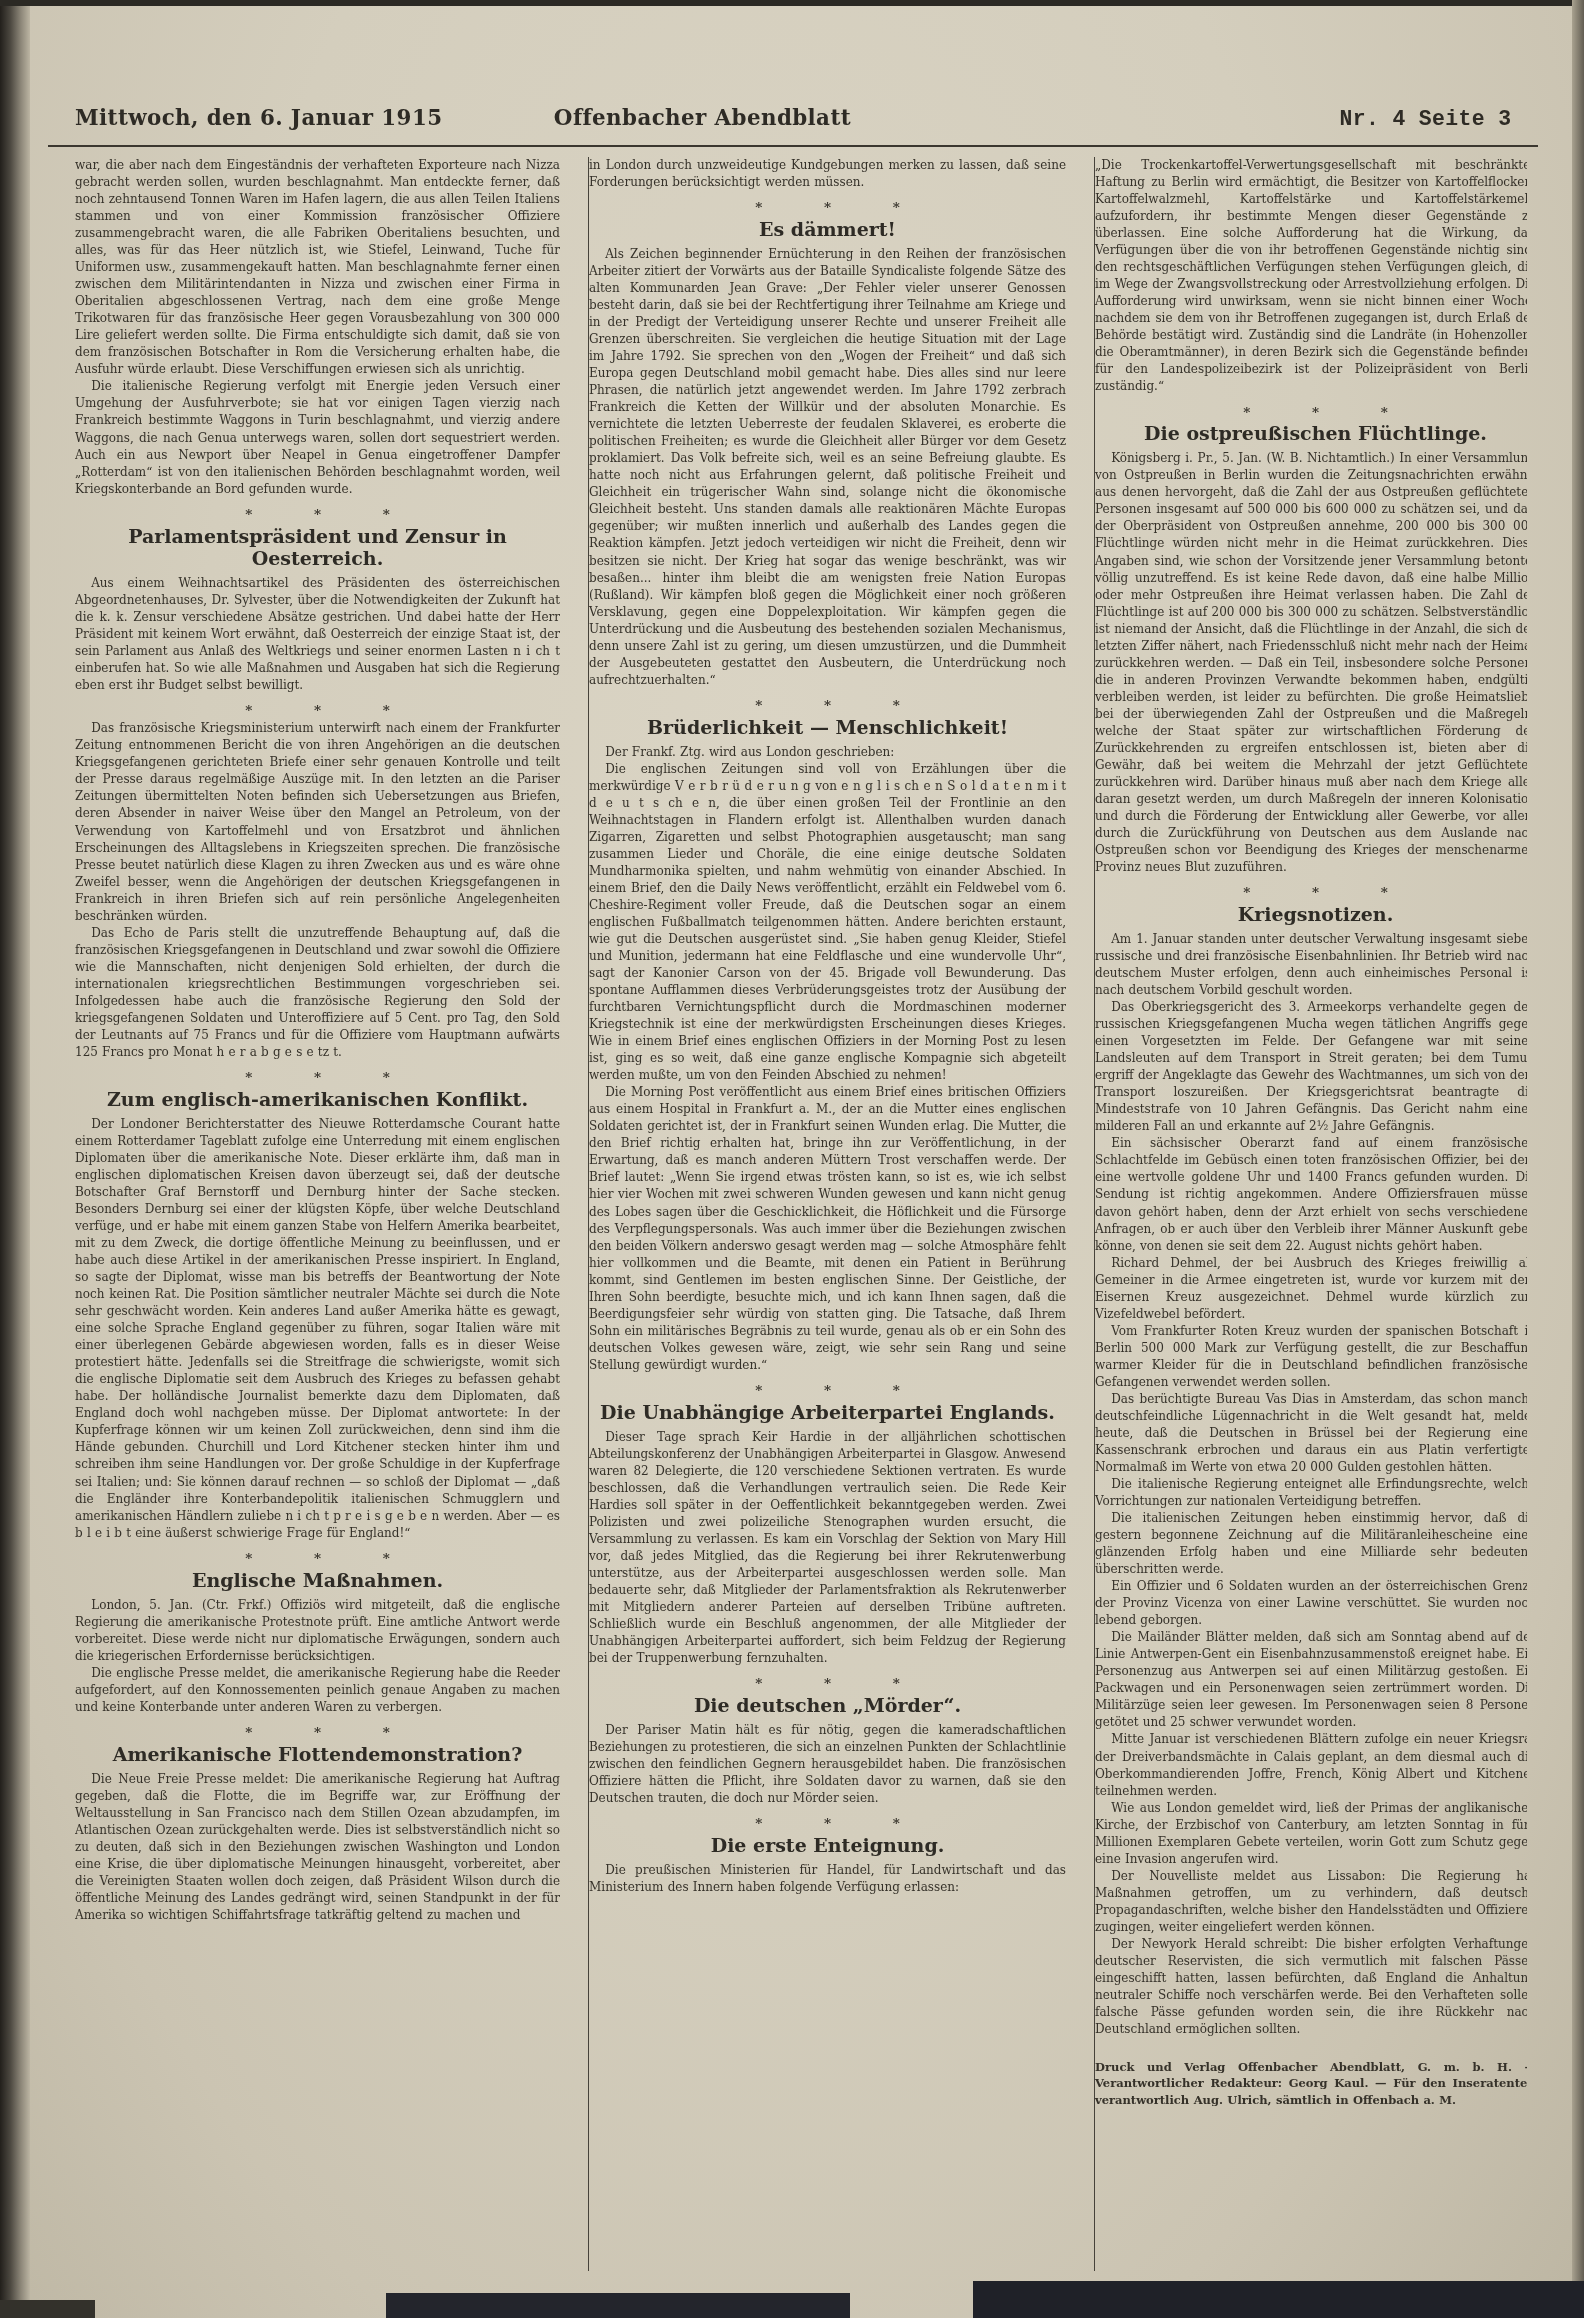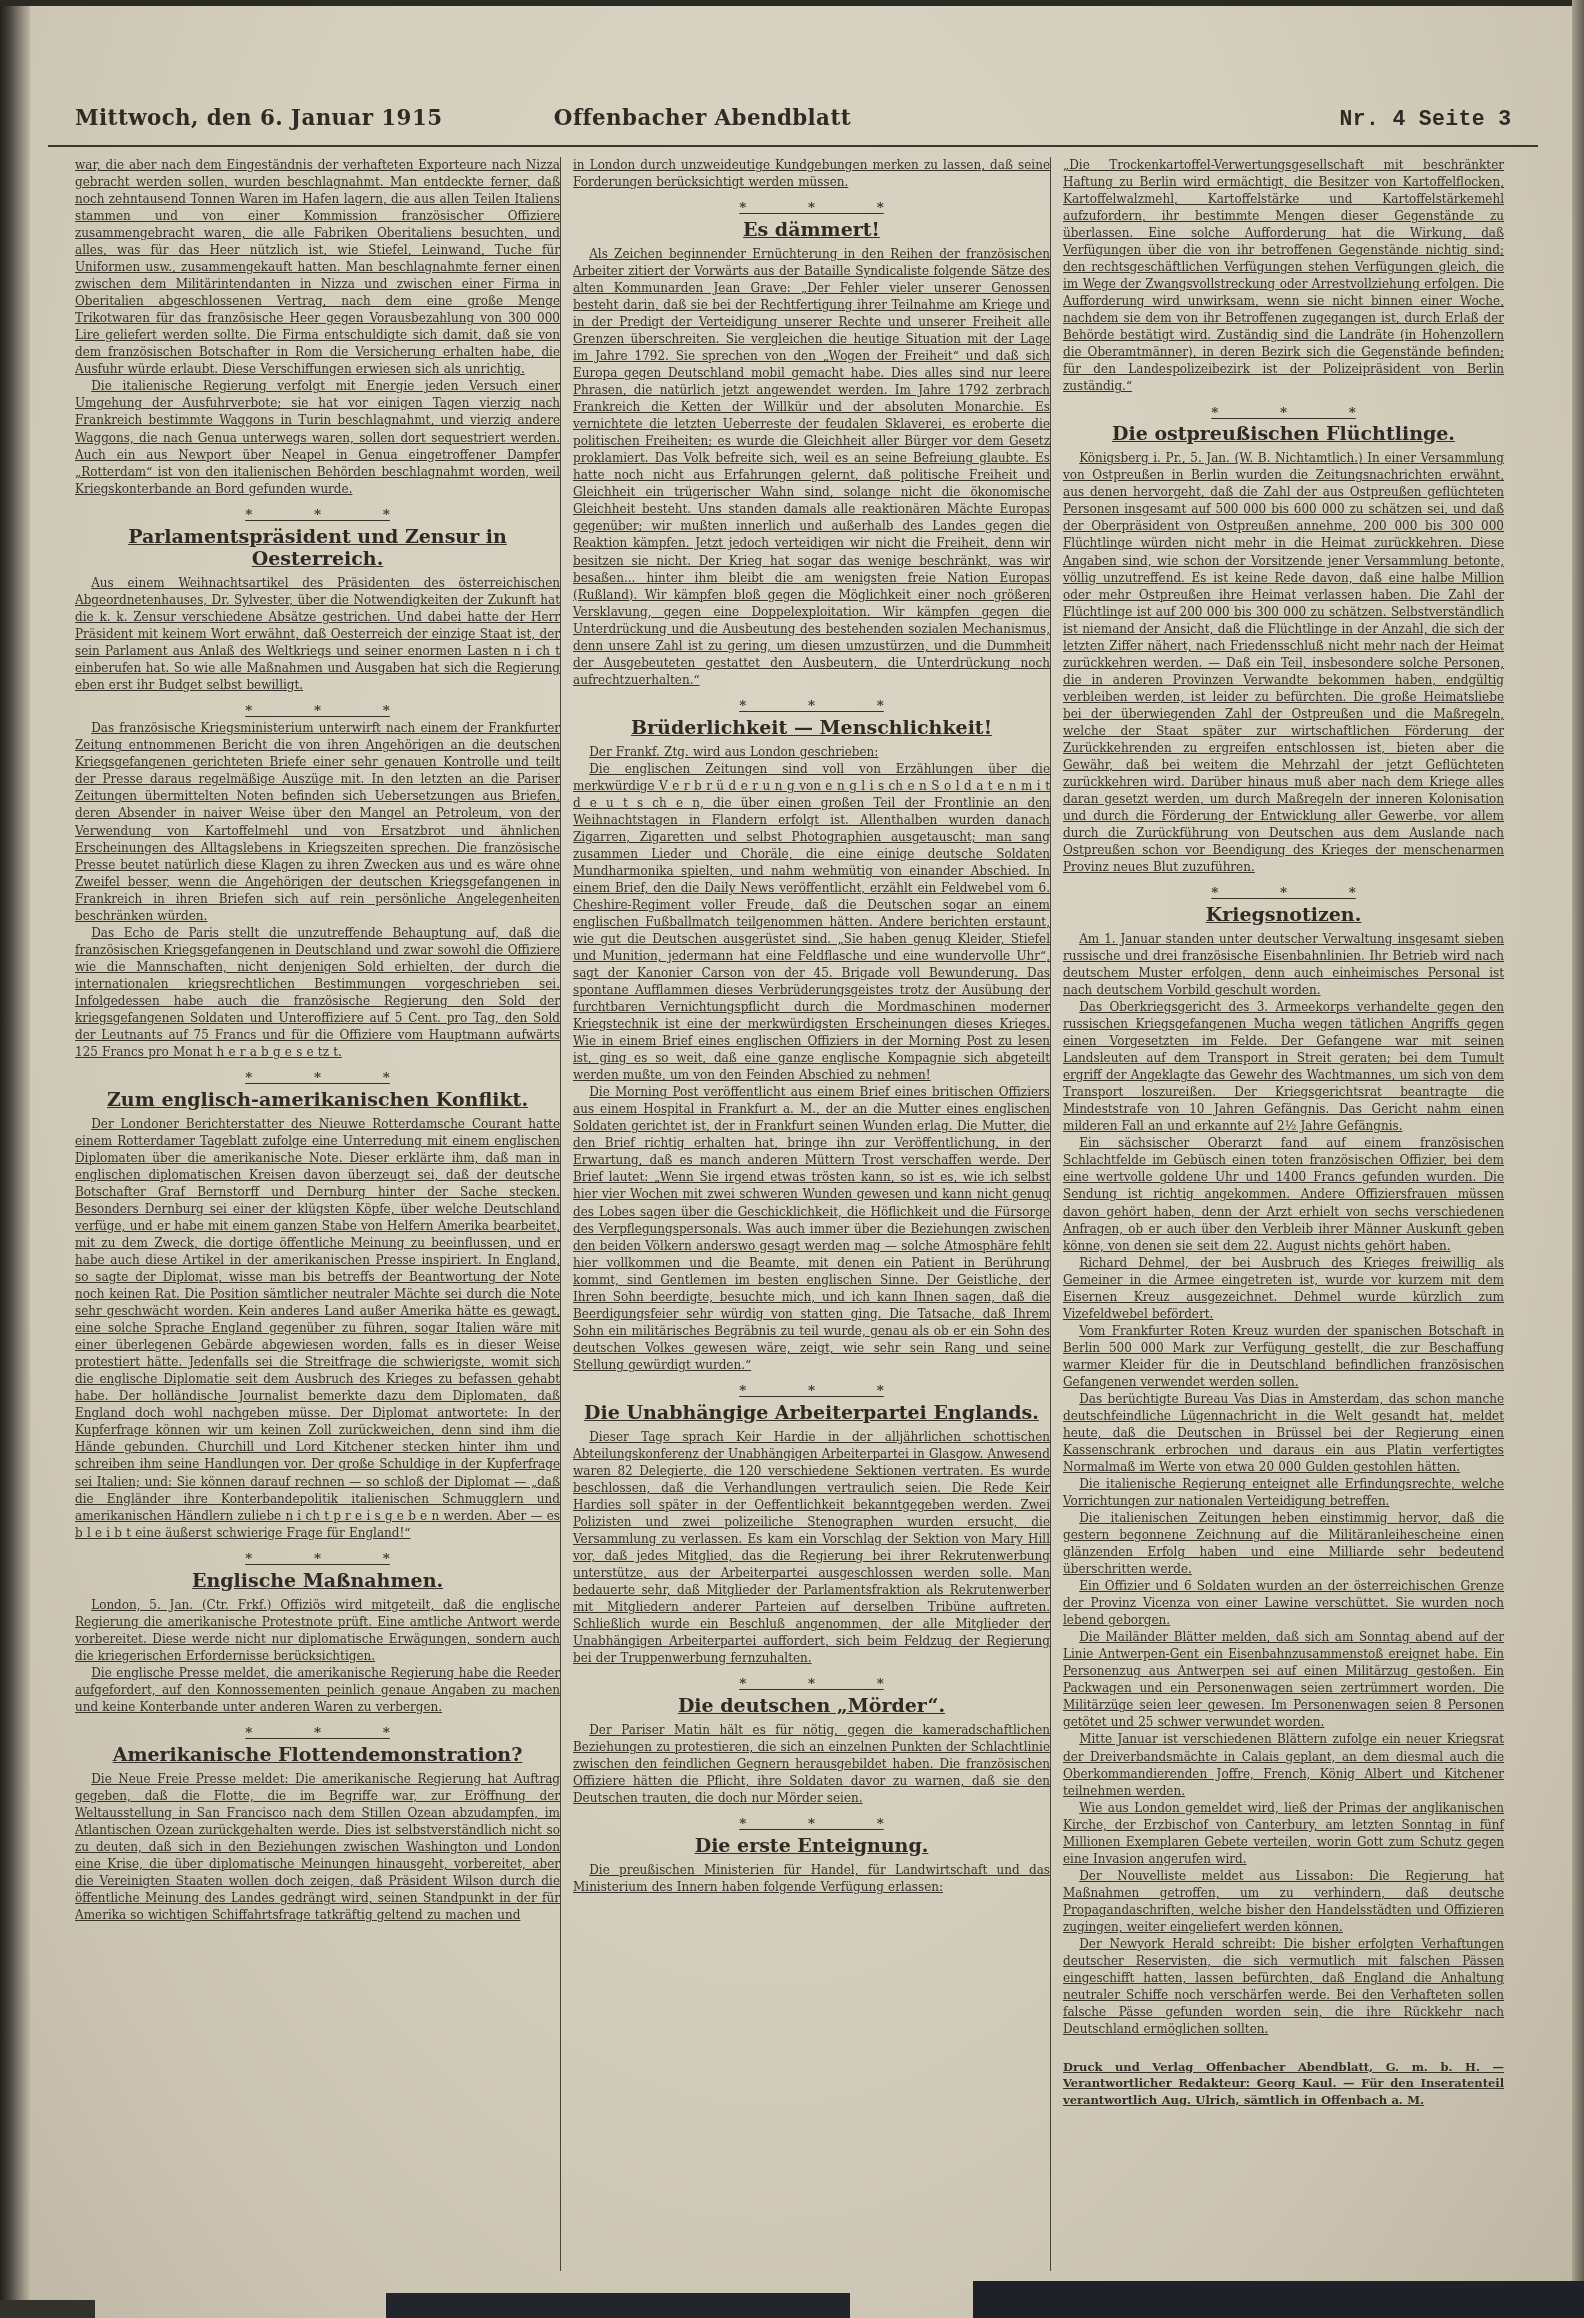--- a/index.html
+++ b/index.html
@@ -27,27 +27,27 @@
     display:flex; align-items:baseline; color:#2e2b25;
     font-weight:700; font-size:21.4px; letter-spacing:0.4px;
   }
   .m-left  { width:33.3%; text-align:left; }
   .m-center{ width:33.3%; text-align:left; }
   .m-right { width:33.3%; text-align:right;font-family:Liberation Mono, monospace; }
   .masthead-rule { position:absolute; left:48px; top:145px; width:1490px; height:2.4px; background:#3b372f; }
 
   .columns {
     position:absolute; left:75px; top:157px; width:1452px; height:2114px;
-    display:flex; color:#353129; overflow:hidden;text-decoration:underline;
+    display:flex; color:#353129; overflow:hidden;
   }
   .col { text-align:justify; }
   .col-1 { flex:0 0 485px; }
   .col-2 { flex:0 0 477px; }
   .col-3 { flex:0 0 441px; }
-  .col + .col { border-left:1.6px solid #46423a; padding-left:12px; margin-left:0; }
+  .col + .col { border-left:1.6px solid #46423a; margin-left:28px; }
 
   .article { margin:0; }
   .sep {
     text-align:center; font-size:13.5px; line-height:1; margin:10.3px 0 2.4px 0;
     word-spacing:57px; color:#3a362e; font-weight:700;
   }
   .headline {
     font-size:19px; line-height:1.18; text-align:center; font-weight:700;
     margin:3.2px 0 5.5px 0; color:#2e2b25;
   }

